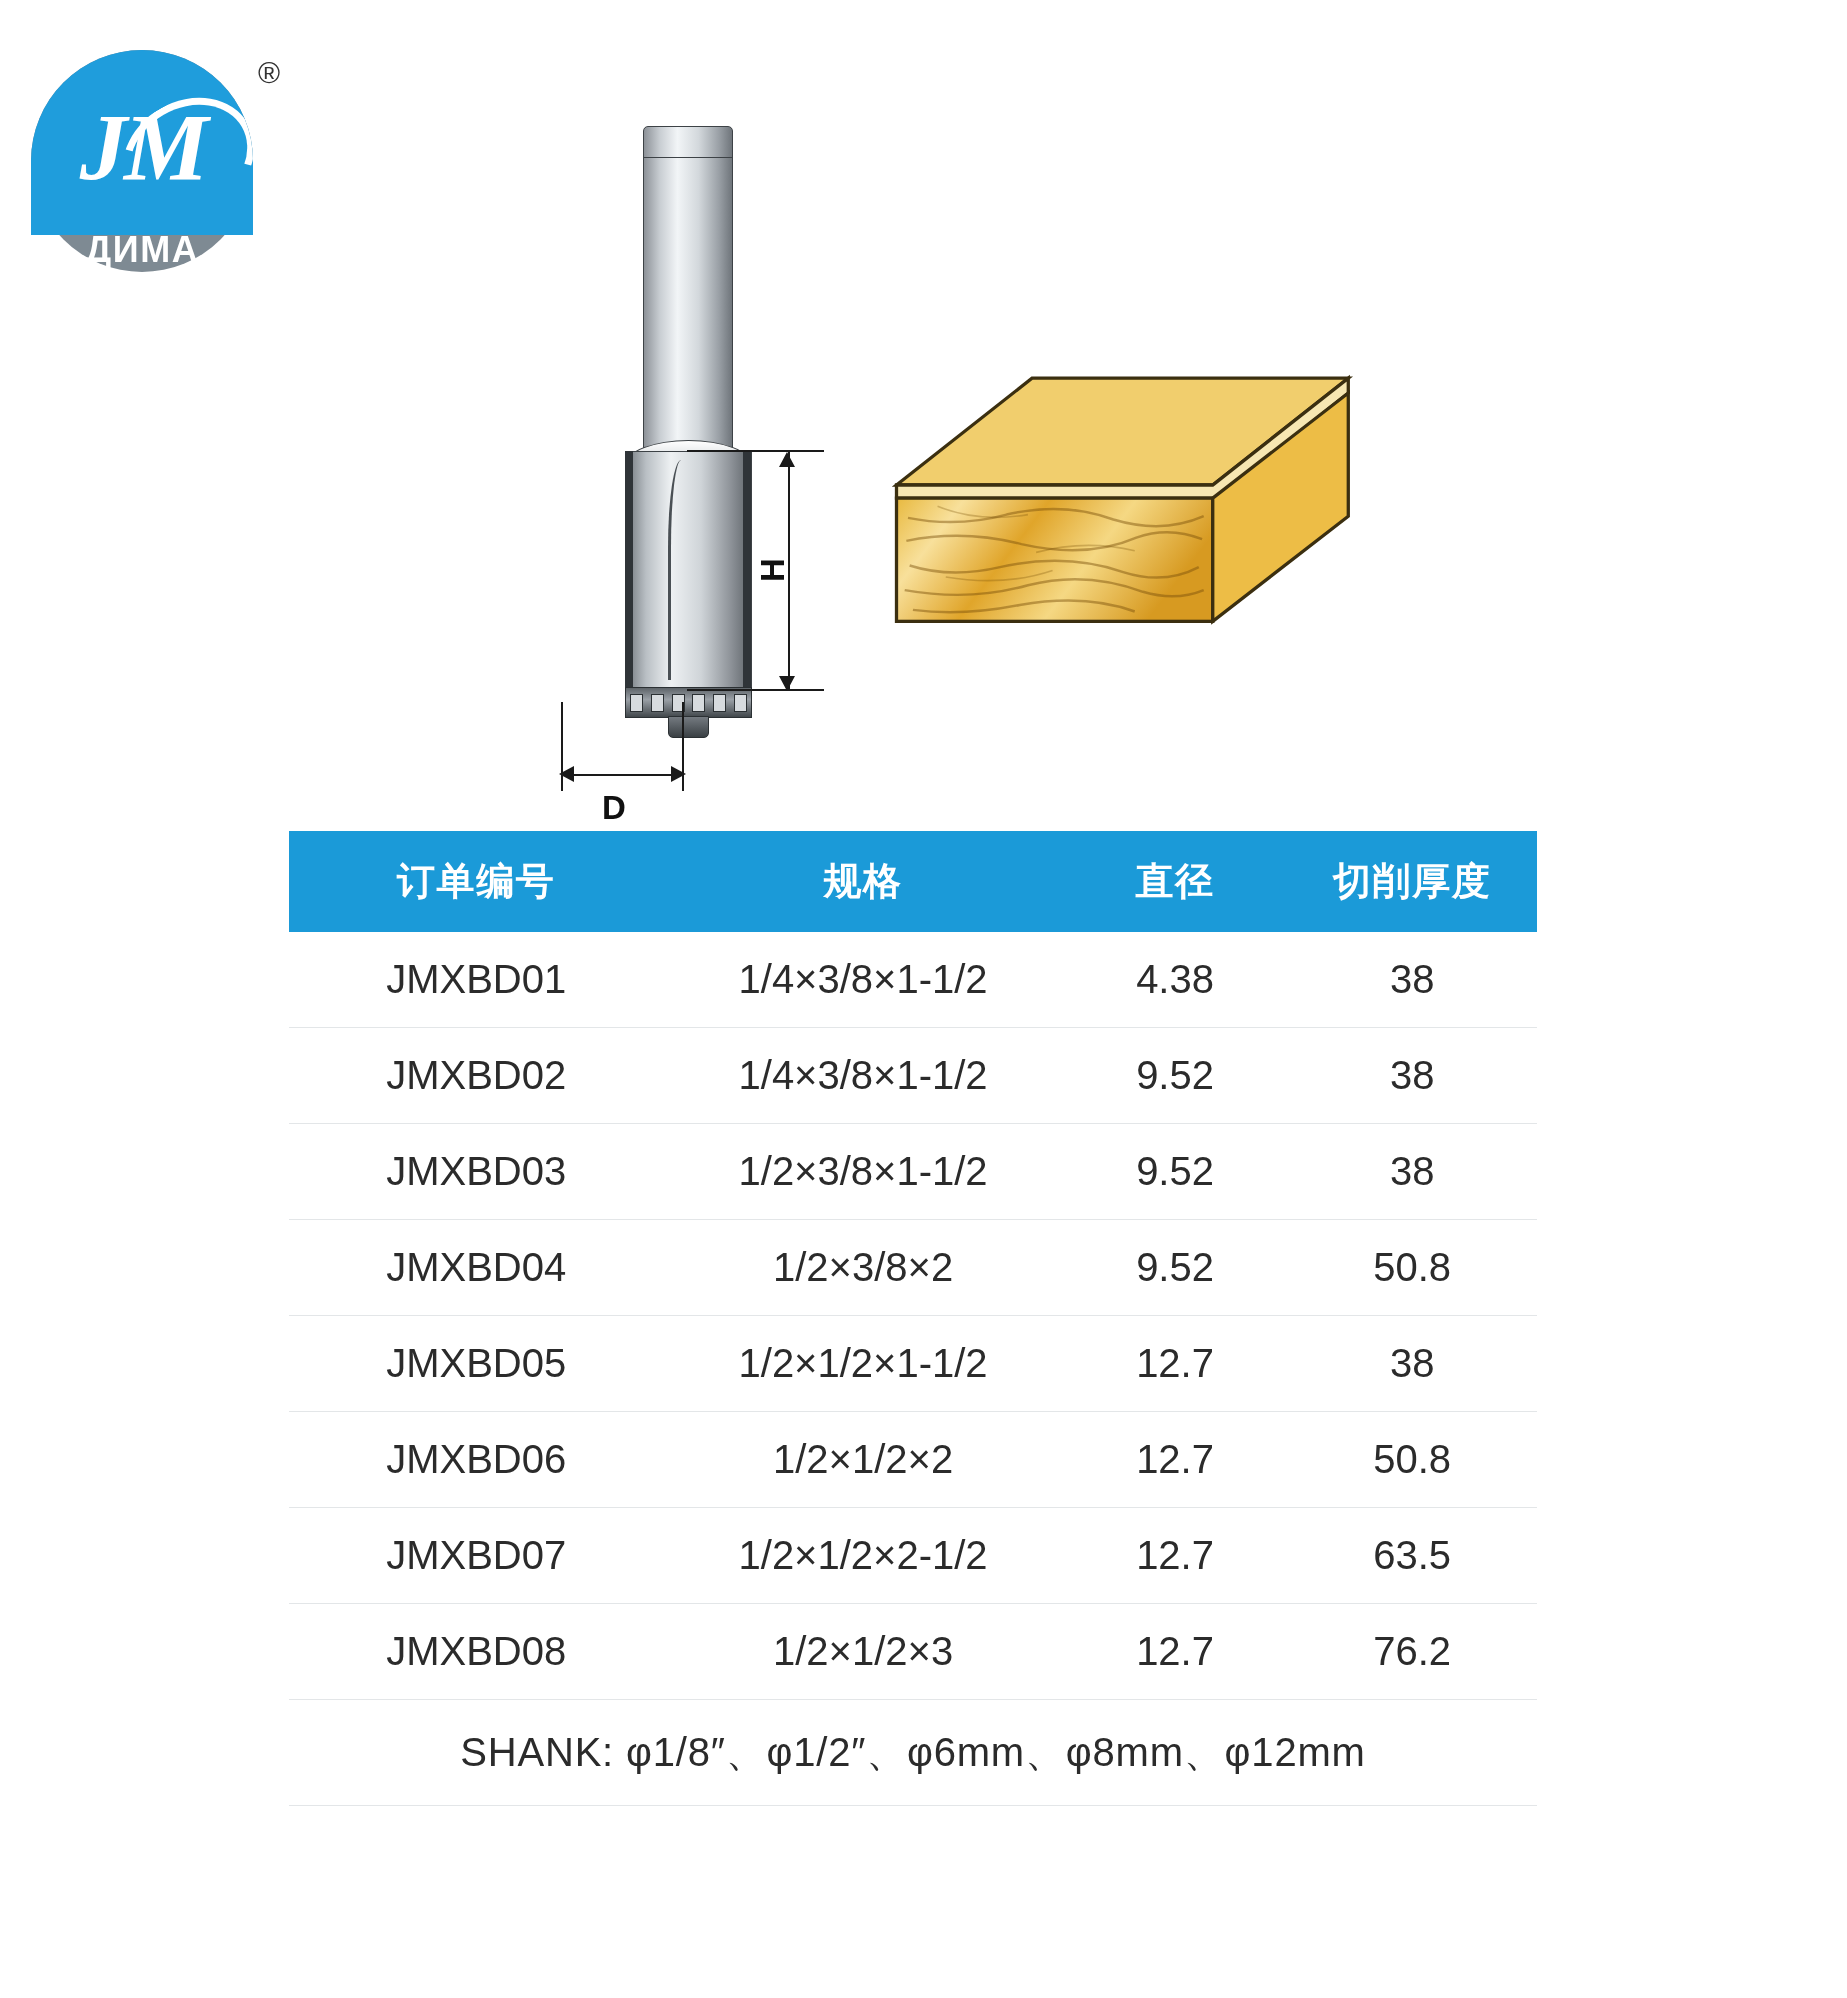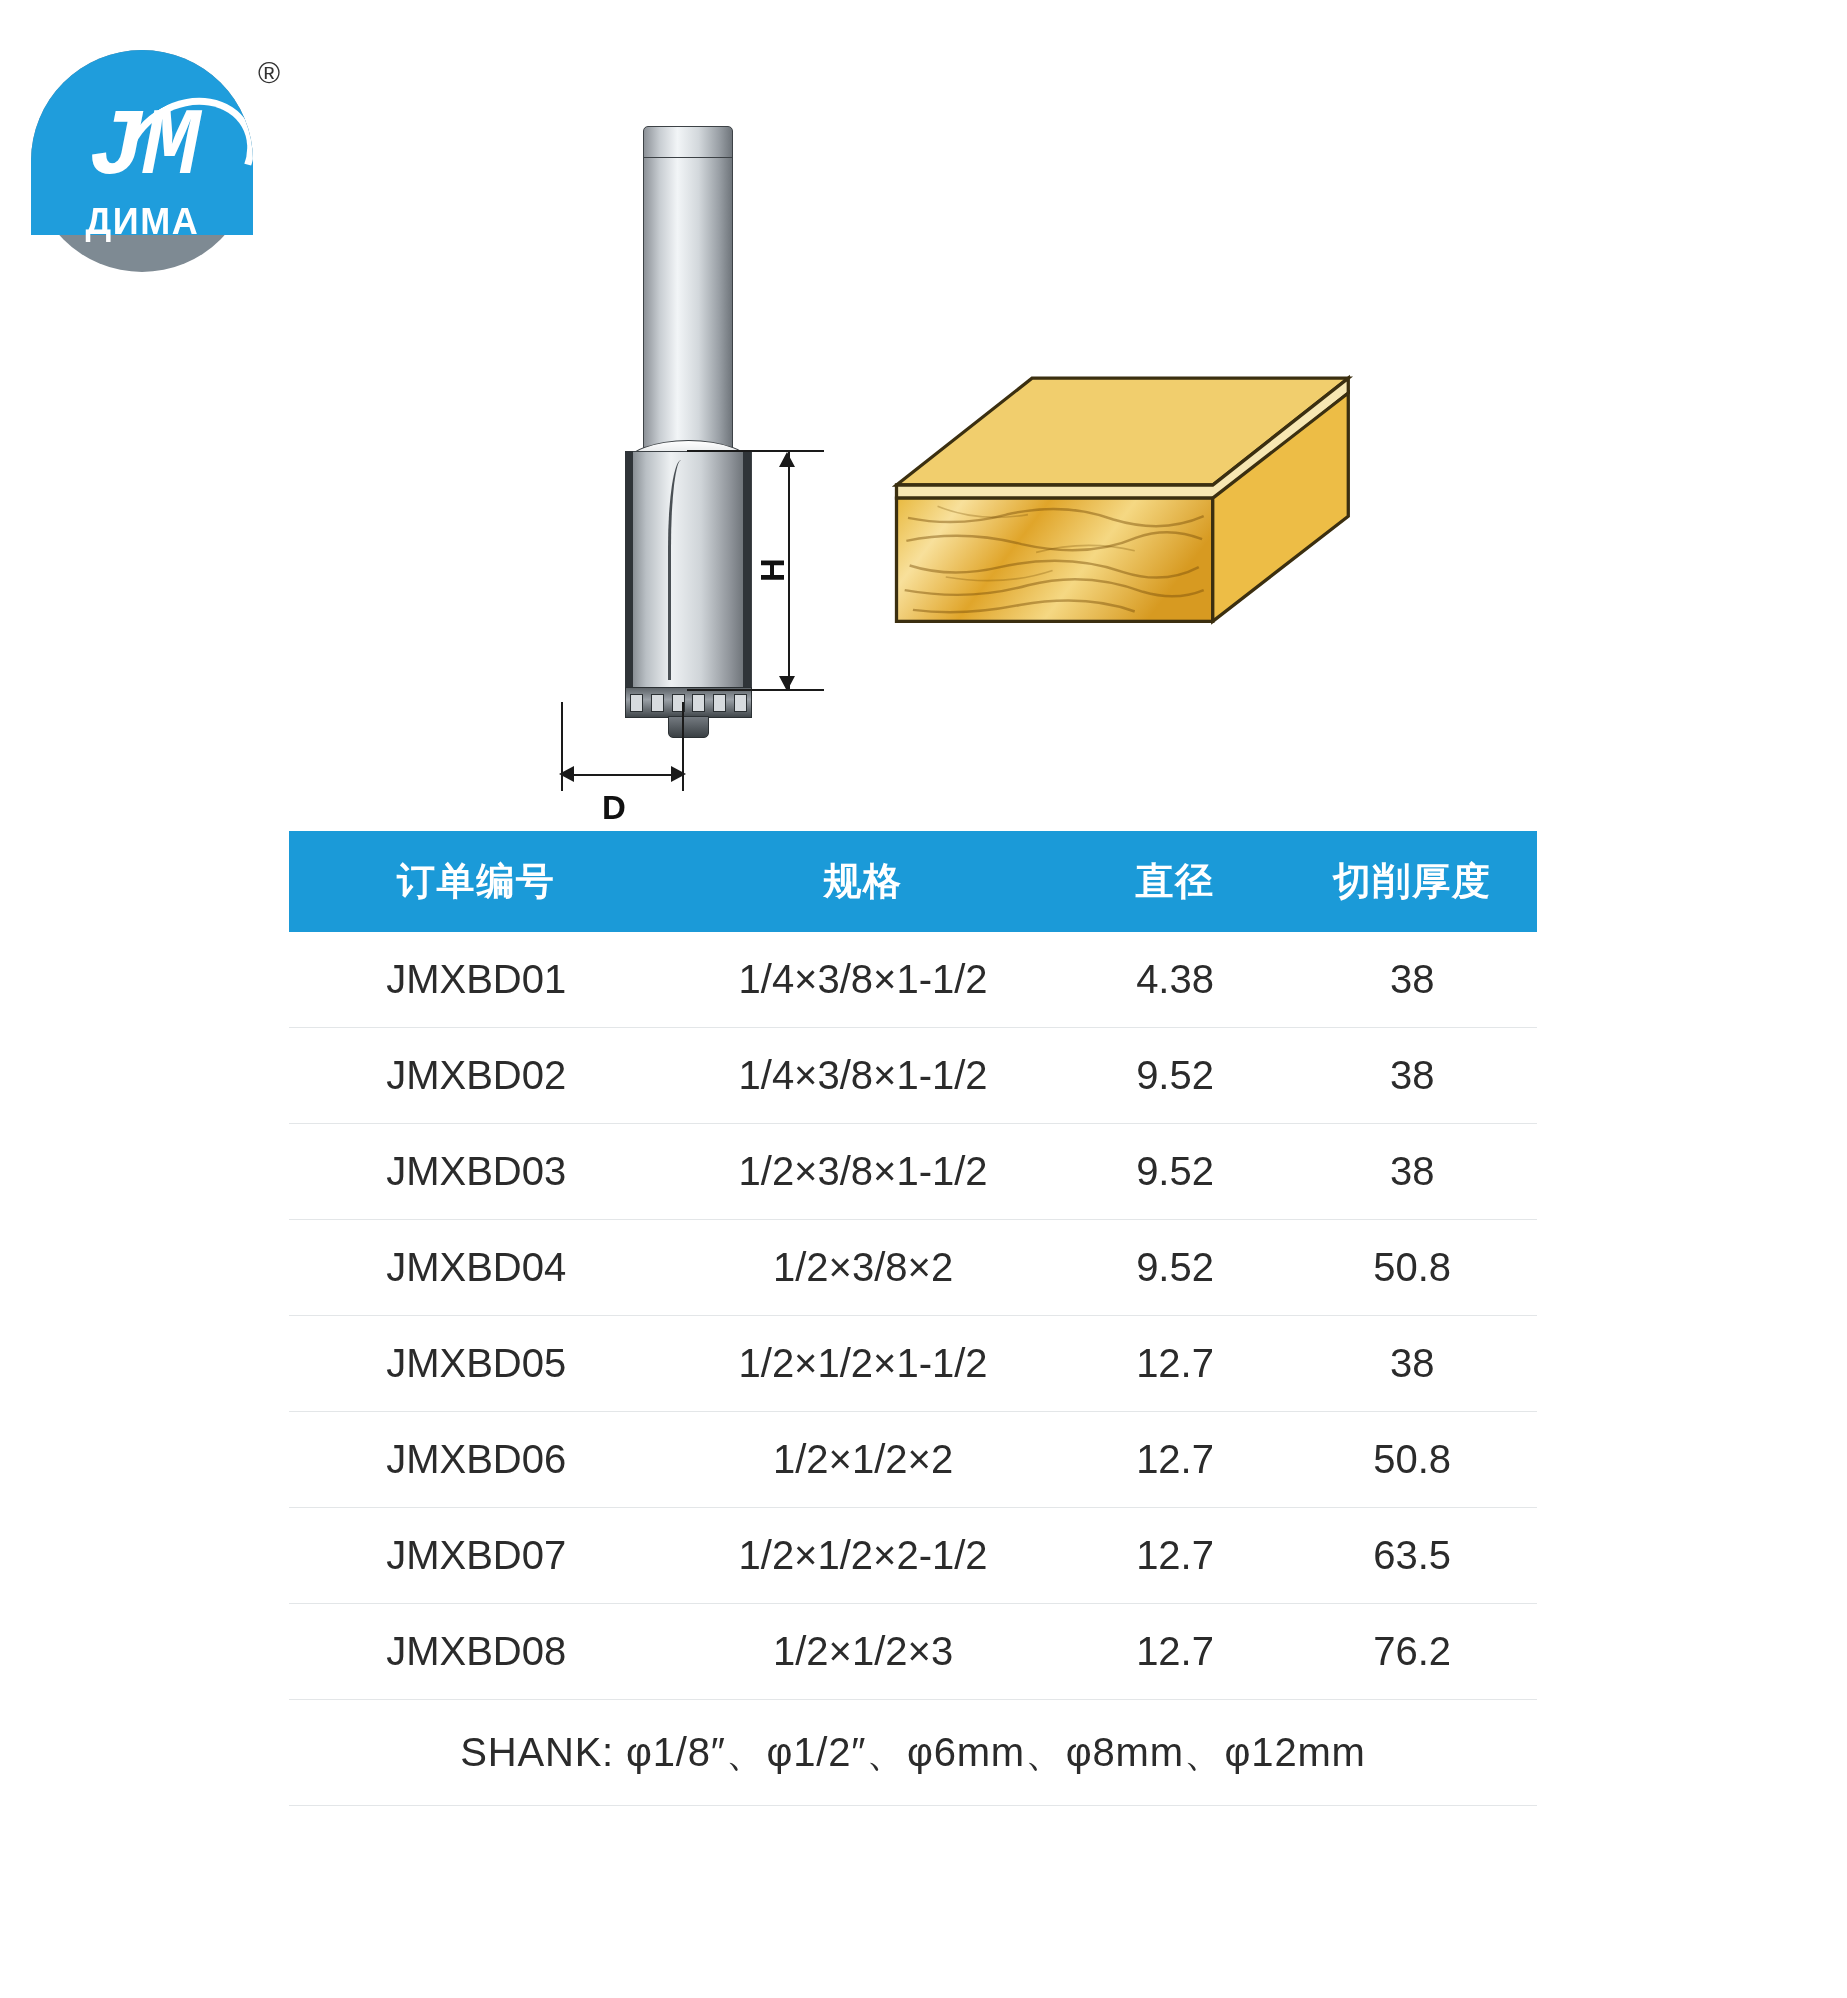--- a/index.html
+++ b/index.html
@@ -60,26 +60,26 @@
     top: 0;
     width: 222px;
     height: 185px;
     line-height: 197px;
     text-align: center;
     color: #ffffff;
     font-size: 95px;
     font-weight: bold;
     font-style: italic;
     letter-spacing: -3.3px;
-    font-family: Liberation Mono, monospace;
+    font-family: Liberation Serif, serif;
   }
   .logo-dima {
     position: absolute;
     left: 16.4px;
-    top: 176px;
+    top: 204px;
     width: 222px;
     text-align: center;
     color: #ffffff;
     font-size: 36px;
     font-weight: bold;
     letter-spacing: 1.6px;
   }
   .logo-reg {
     position: absolute;
     left: 243px;

